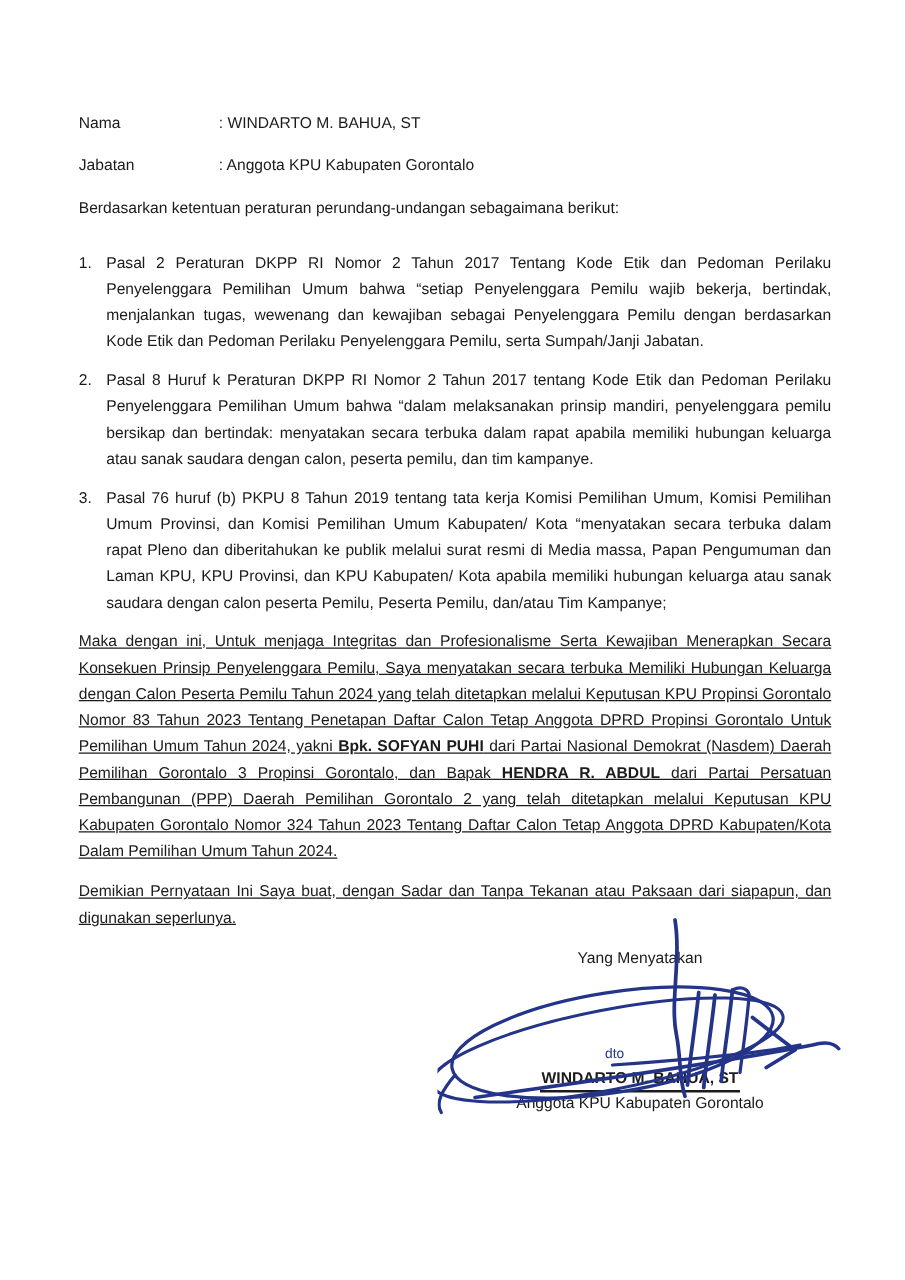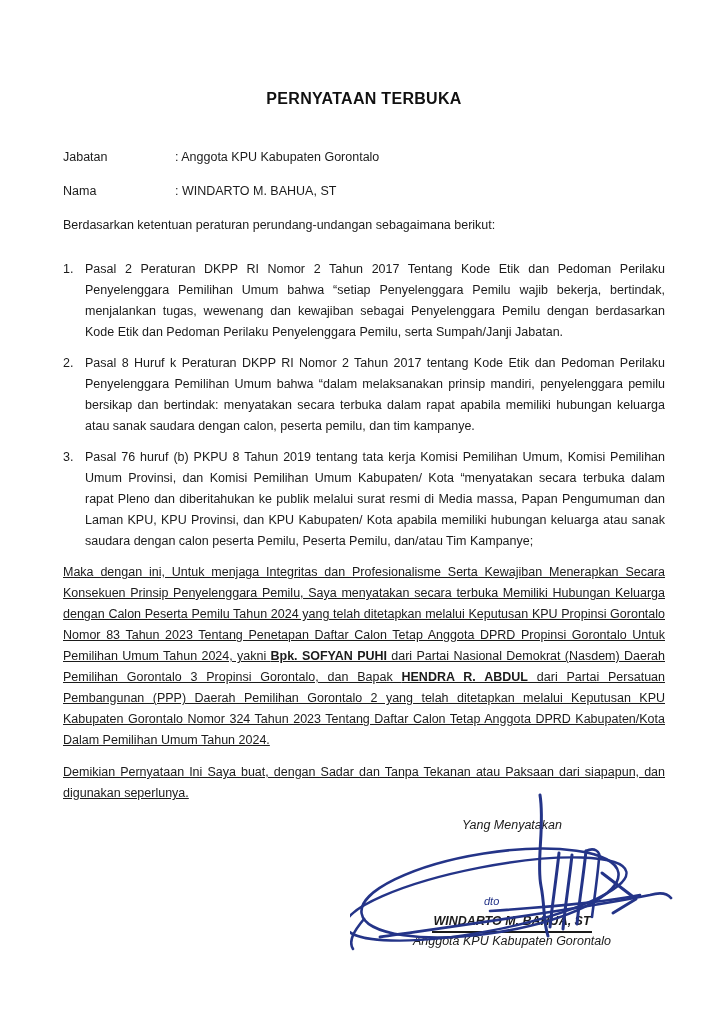--- a/index.html
+++ b/index.html
@@ -65,21 +65,20 @@
   .para {
     margin: 0 0 11px 0;
     text-align: justify;
     text-decoration: underline;
   }
   .sig-block {
     position: relative;
     width: 300px;
     margin: 10px 3px 0 auto;
     text-align: center;
-    font-style: italic;
   }
   .sig-salutation {
     line-height: 20px;
   }
   .sig-name-line {
     margin-top: 78px;
     line-height: 17px;
   }
   .sig-name {
     display: inline-block;
@@ -97,31 +96,30 @@
     width: 330px;
     height: 170px;
     pointer-events: none;
   }
 </style>
 </head>
 <body>
 
 <div class="page">
 
-  <h1 class="doc-title">PERNYATAAN TERBUKA</h1>
 
+
+  <div class="identity-row">
+    <span class="identity-label">Nama</span>
+    <span class="identity-value">: WINDARTO M. BAHUA, ST</span>
+  </div>
 
   <div class="identity-row">
     <span class="identity-label">Jabatan</span>
     <span class="identity-value">: Anggota KPU Kabupaten Gorontalo</span>
-  </div>
-
-  <div class="identity-row">
-    <span class="identity-label">Nama</span>
-    <span class="identity-value">: WINDARTO M. BAHUA, ST</span>
   </div>
 
   <p class="legal-intro">Berdasarkan ketentuan peraturan perundang-undangan sebagaimana berikut:</p>
 
   <ol class="legal-list">
     <li class="legal-item">
       <span class="item-number">1.</span>
       <span>Pasal 2 Peraturan DKPP RI Nomor 2 Tahun 2017 Tentang Kode Etik dan Pedoman Perilaku Penyelenggara Pemilihan Umum bahwa “setiap Penyelenggara Pemilu wajib bekerja, bertindak, menjalankan tugas, wewenang dan kewajiban sebagai Penyelenggara Pemilu dengan berdasarkan Kode Etik dan Pedoman Perilaku Penyelenggara Pemilu, serta Sumpah/Janji Jabatan.</span>
     </li>
     <li class="legal-item">

